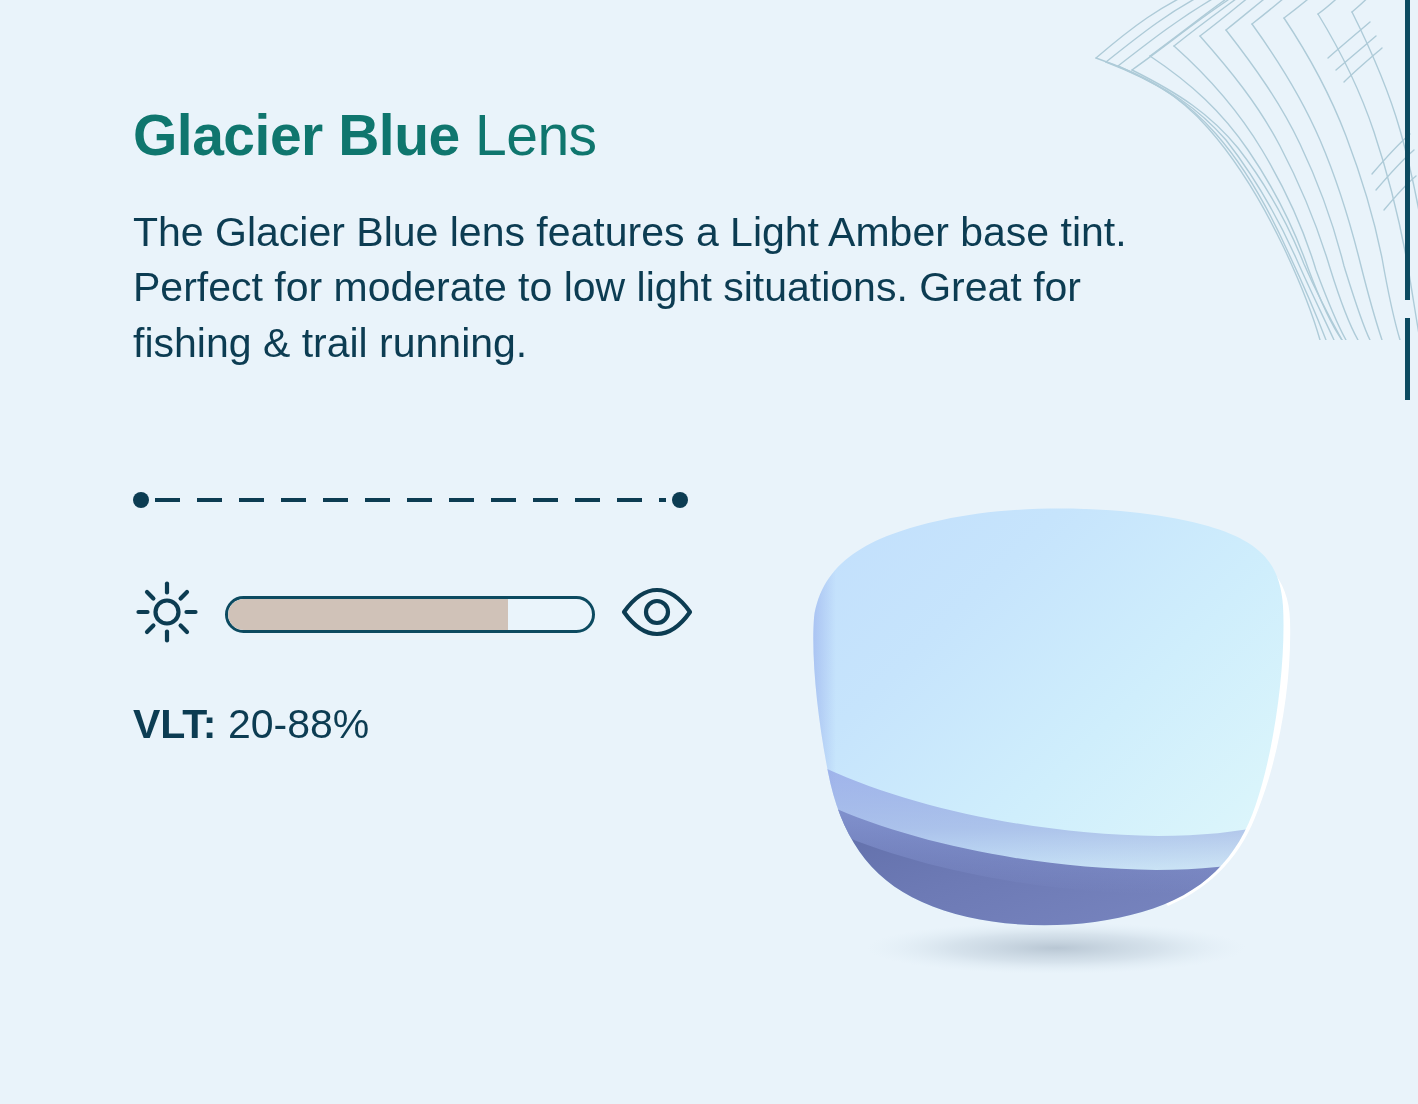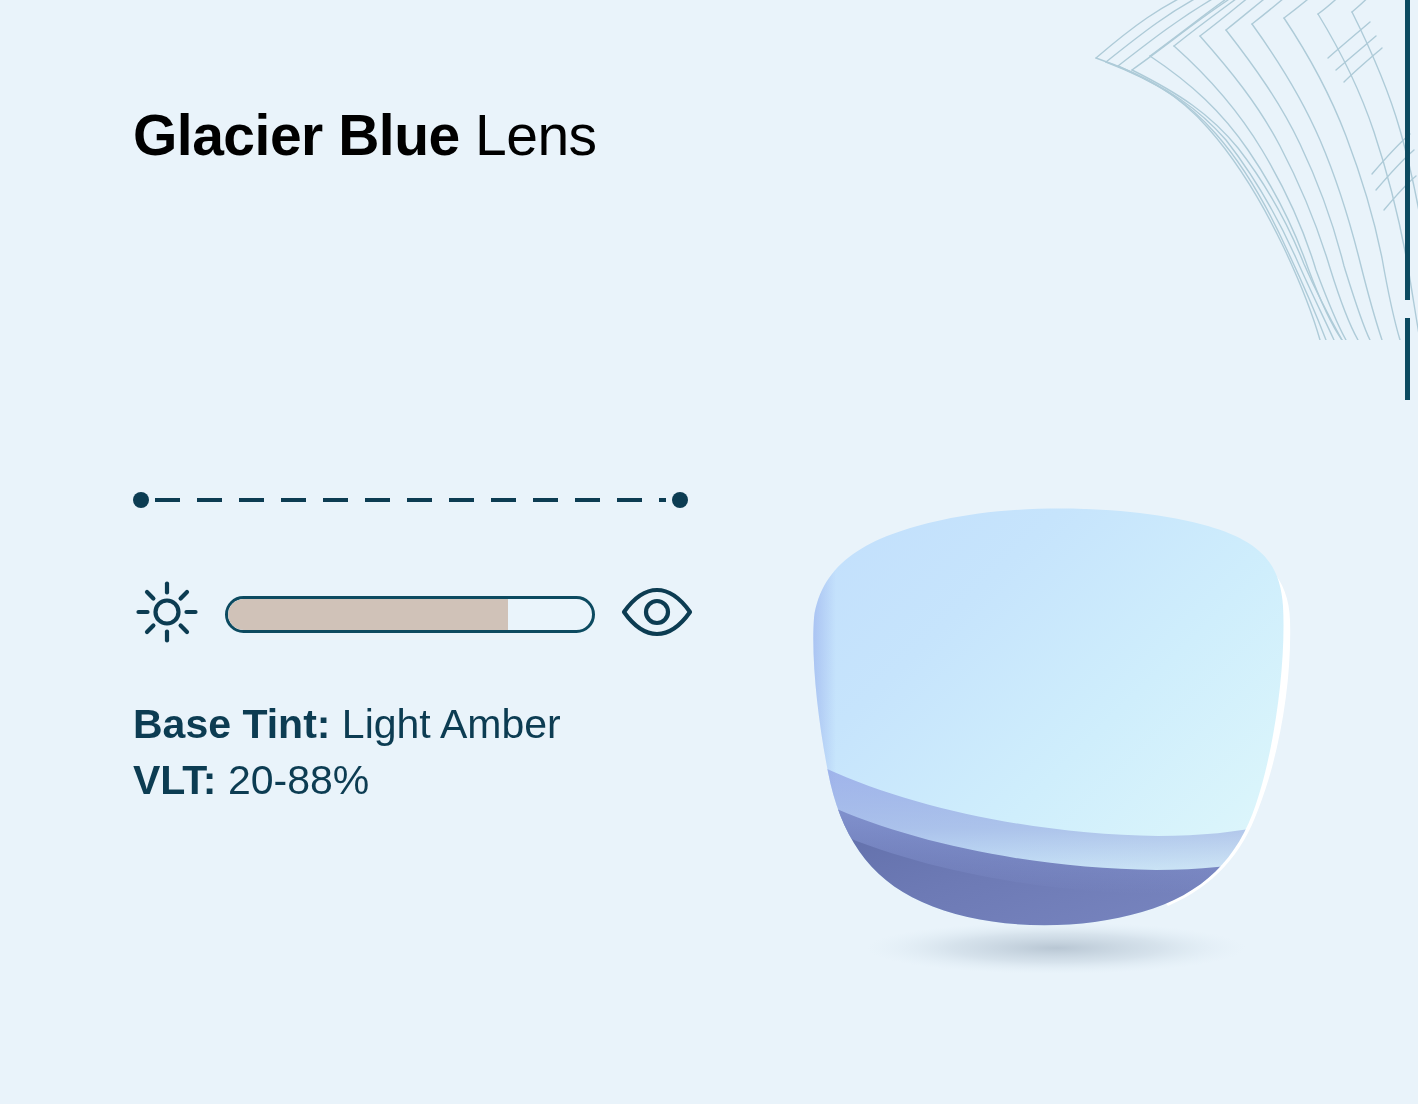--- a/index.html
+++ b/index.html
@@ -56,21 +56,21 @@
     width: 1060px;
   }
 
   .title {
     margin: 0;
     padding-top: 104px;
     font-size: 57px;
     line-height: 1.1;
     font-weight: 400;
     letter-spacing: -0.5px;
-    color: #000000;
+    color: #0f766e;
     white-space: nowrap;
   }
   .title .strong { font-weight: 700; }
 
   .desc {
     margin: 0;
     padding-top: 38px;
     width: 1055px;
     font-size: 41px;
     line-height: 1.36;
@@ -203,20 +203,21 @@
         <path d="M296 210 C306 198 316 186 328 176"></path>
       </g>
     </svg>
   </div>
 
   <div class="edge-rule"></div>
   <div class="edge-rule-lower"></div>
 
   <div class="content">
     <h1 class="title"><span class="strong">Glacier Blue</span><span class="light"> Lens</span></h1>
+    <p class="desc">The Glacier Blue lens features a Light Amber base tint. Perfect for moderate to low light situations. Great for fishing &amp; trail running.</p>
   </div>
 
   <div class="divider">
     <span class="dot left"></span>
     <span class="dash-line"></span>
     <span class="dot right"></span>
   </div>
 
   <div class="meter-row">
     <span class="icon-sun">
@@ -243,21 +244,20 @@
       <svg width="76" height="56" viewBox="0 0 76 56" fill="none" xmlns="http://www.w3.org/2000/svg">
         <g stroke="#0c3c52" stroke-width="4.2" fill="none" stroke-linejoin="round">
           <path d="M5 28 C17 11 28.5 6 38 6 C47.5 6 59 11 71 28 C59 45 47.5 50 38 50 C28.5 50 17 45 5 28 Z"></path>
           <circle cx="38" cy="28" r="11"></circle>
         </g>
       </svg>
     </span>
   </div>
 
   <div class="specs">
-    <div class="spec-line"><span class="k">Base Tint:</span><span class="v"> Light Amber</span></div>
     <div class="spec-line"><span class="k">VLT:</span><span class="v"> 20-88%</span></div>
   </div>
 
   <div class="lens-wrap">
     <svg viewBox="0 0 570 490" xmlns="http://www.w3.org/2000/svg">
       <defs>
         <linearGradient id="lensBody" x1="0.08" y1="0.05" x2="0.95" y2="0.82">
           <stop offset="0%" stop-color="#c2dffc"></stop>
           <stop offset="28%" stop-color="#c6e4fc"></stop>
           <stop offset="58%" stop-color="#cfeefc"></stop>

